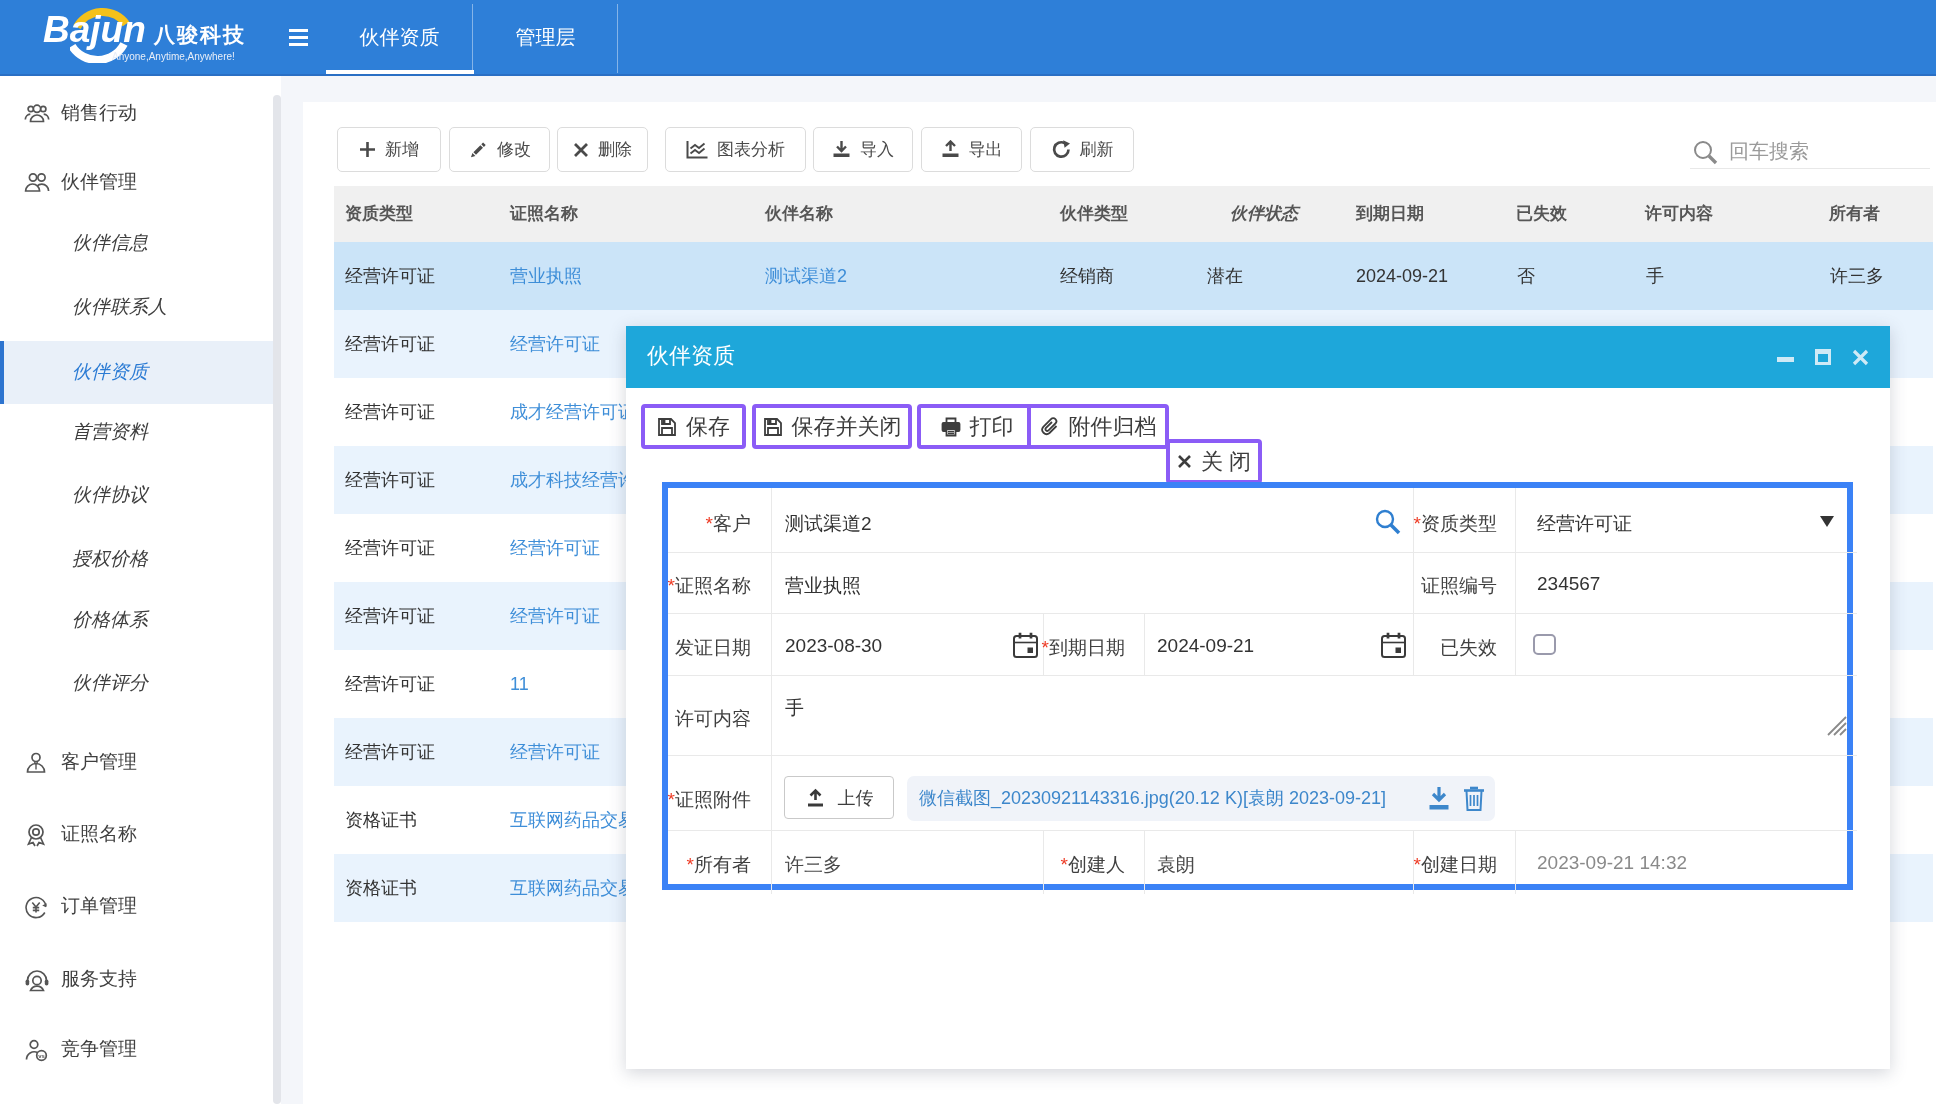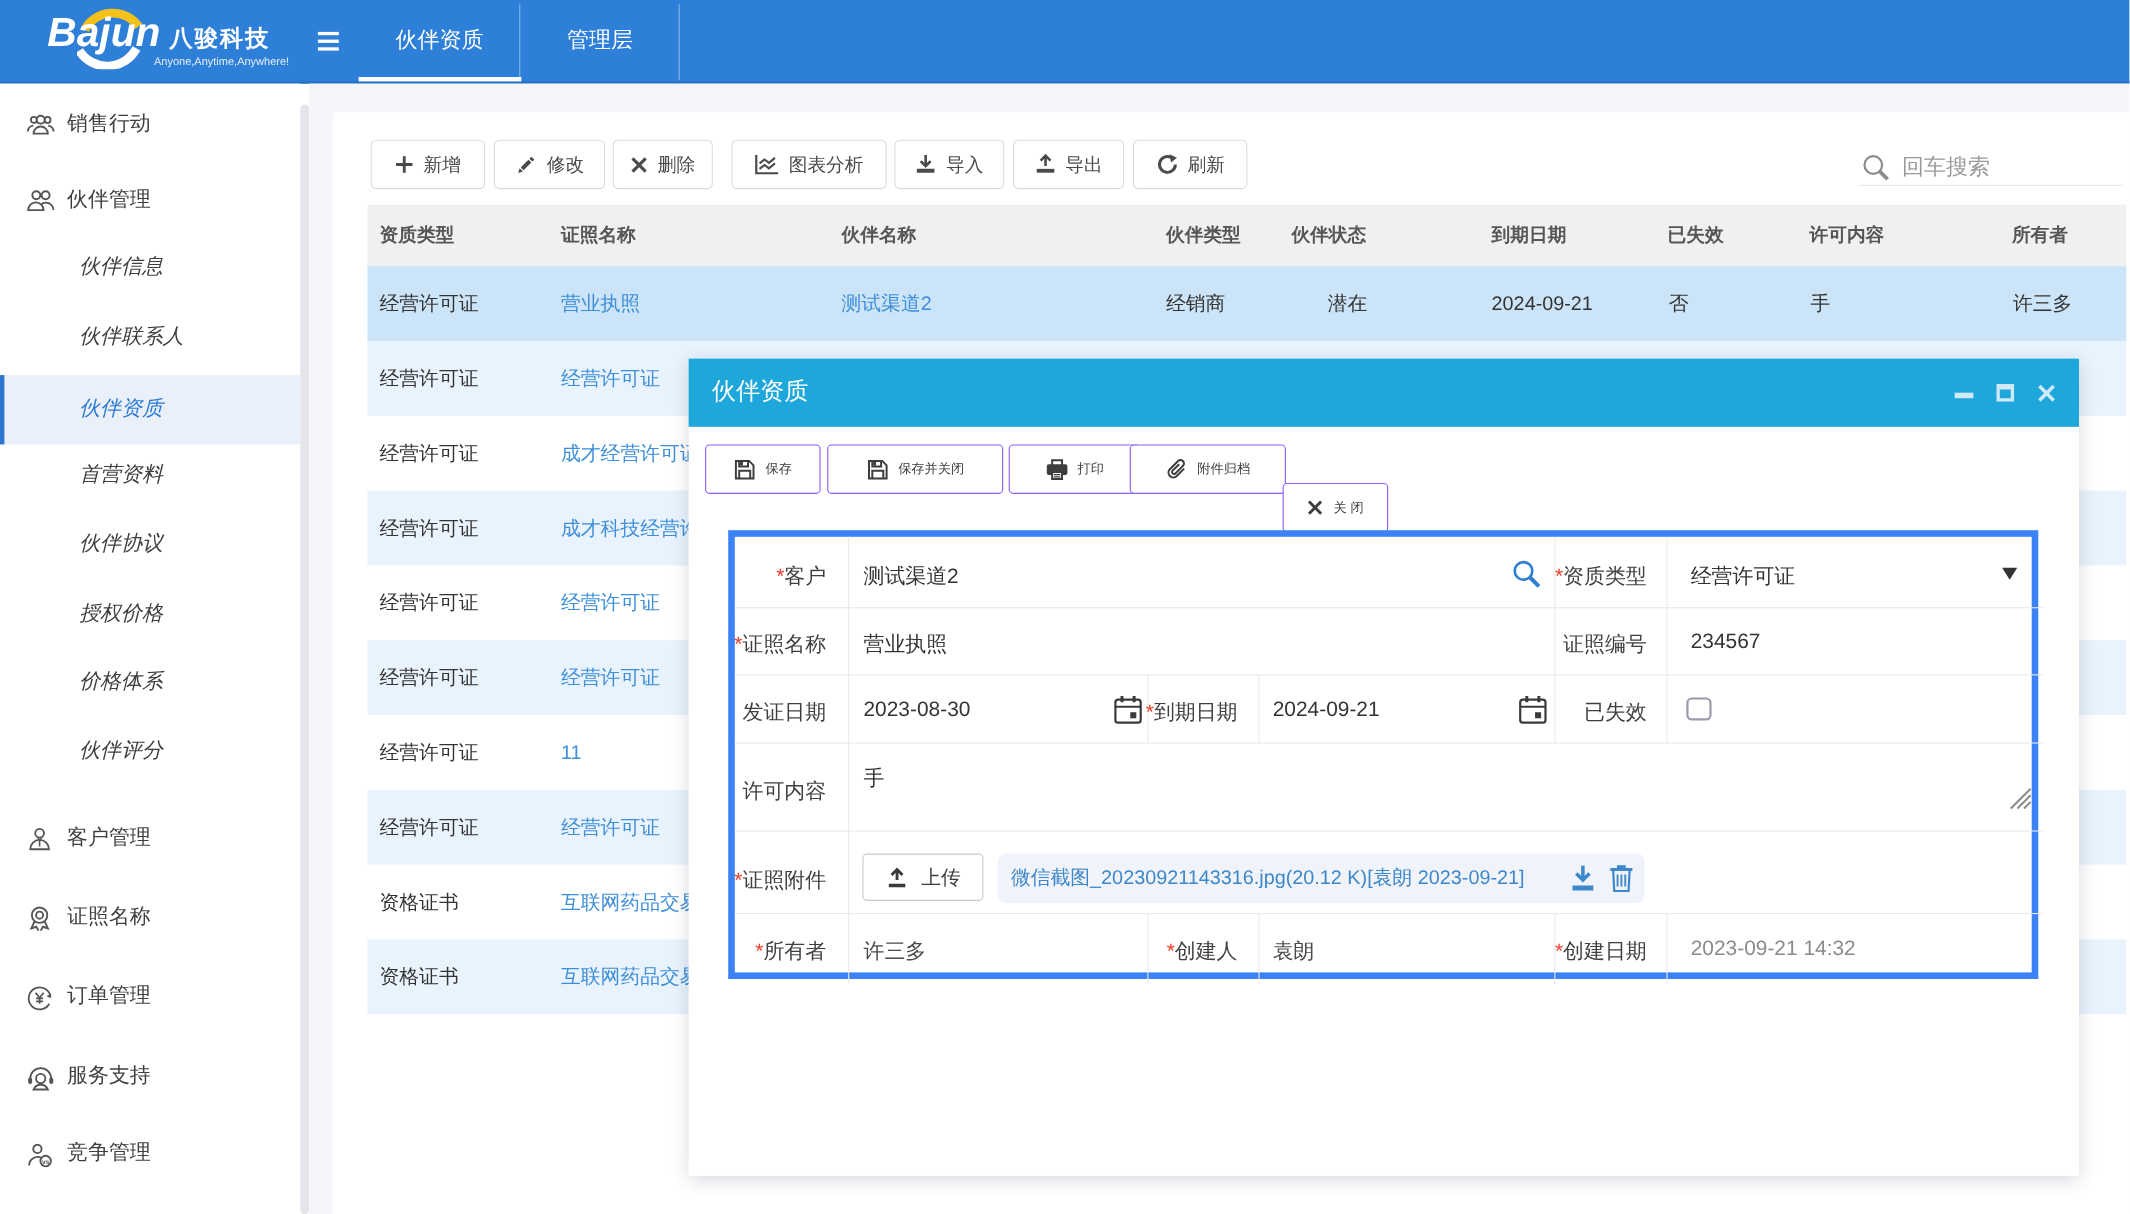--- a/index.html
+++ b/index.html
@@ -11,21 +11,21 @@
   
   #navbar { left:0; top:0; width:1936px; height:76px; background:#2e7fd8; border-bottom:2px solid #2a6fc4; }
   #hamburger span { position:absolute; left:289px; width:19px; height:3px; background:#fff; }
   .tab { top:0; height:74px; line-height:74px; text-align:center; color:#fff; font-size:20px; }
   .tabsep { top:4px; width:1px; height:69px; background:rgba(255,255,255,.42); }
   #tabline { left:326px; top:70px; width:148px; height:4px; background:#fff; }
 
   
   #logoB { left:43px; top:9px; font-size:37px; font-weight:bold; font-style:italic; color:#fff; }
   #logoCN { left:154px; top:21px; font-size:21px; font-weight:bold; color:#fff; letter-spacing:2px;}
-  #logoTag { left:140px; top:51px; font-size:10px; color:#e8eef8; }
+  #logoTag { left:112px; top:51px; font-size:10px; color:#e8eef8; }
 
   
   #sidebar { left:0; top:76px; width:273px; height:1028px; background:#fff; }
   #sidescroll { left:273px; top:95px; width:8px; height:1009px; background:#e3e5ea; border-radius:4px; }
   .mi { left:0; width:273px; height:40px; line-height:40px; font-size:19px; color:#3f3f3f; }
   .mi .txt { position:absolute; left:61px; top:0; }
   .mi svg { position:absolute; left:24px; top:9px; }
   .smi { left:0; width:273px; height:40px; line-height:40px; font-size:19px; color:#3e3e3e; }
   .smi .txt { position:absolute; left:72px; top:0;font-style:italic; }
   #selitem { left:0; top:341px; width:273px; height:63px; background:#e9f0f9; }
@@ -50,22 +50,22 @@
   .row { left:334px; width:1599px; height:68px; overflow:hidden; }
   .row .c { position:absolute; top:0; height:68px; line-height:68px; font-size:18px; color:#333; white-space:nowrap; }
   .row .lk { color:#3e8ed8; }
   .rsel { background:#cbe4f8; }
   .rstripe { background:#e9f3fd; }
 
   
   #modal { left:626px; top:326px; width:1264px; height:743px; background:#fff; box-shadow:0 4px 16px rgba(60,70,90,.22); }
   #mhead { position:absolute; left:0; top:0; width:1264px; height:62px; background:#1ea7da; }
   #mtitle { position:absolute; left:21px; top:0; height:62px; line-height:60px; color:#fff; font-size:22px; }
-  .mbtn { top:78px; height:45px; background:#fff; border:1px solid #8b5cf6; border-radius:4px;
-          font-size:12px; color:#3d3d3d; display:flex; align-items:center; justify-content:center; gap:9px; position:absolute; }
+  .mbtn { top:78px; height:45px; background:#fff; border:4px solid #8b5cf6; border-radius:4px;
+          font-size:22px; color:#3d3d3d; display:flex; align-items:center; justify-content:center; gap:9px; position:absolute; }
 
   
   #form { position:absolute; left:36px; top:156px; width:1191px; height:408px; border:6px solid #3b82f6; }
   .fl { position:absolute; background:#e9e9e9; }
   .lab { position:absolute; font-size:19px; color:#404040; text-align:right; white-space:nowrap; }
   .val { position:absolute; font-size:19px; color:#333; white-space:nowrap; }
   .red { color:#ee3b25; }
   #chk { position:absolute; left:865px; top:146px; width:23px; height:21px; border:2px solid #9a9aac; border-radius:5px; background:#fff; }
   #upbtn { position:absolute; left:116px; top:288px; width:110px; height:43px; border:1px solid #c9c9c9; border-radius:4px;
            display:flex; align-items:center; justify-content:center; gap:12px; font-size:18px; color:#3d3d3d; background:#fff;}
@@ -228,21 +228,21 @@
     <path d="M17 17 L24 24" stroke="#8a8a8a" stroke-width="3.4"></path>
   </svg>
 <div class="abs" id="searchtxt">回车搜索</div>
 <div class="abs" id="searchline"></div>
 
 <div class="abs" id="thead">
   <span class="th" style="left:11px;">资质类型</span>
   <span class="th" style="left:176px;">证照名称</span>
   <span class="th" style="left:431px;">伙伴名称</span>
   <span class="th" style="left:726px;">伙伴类型</span>
-  <span class="th" style="left:840px;">伙伴状态</span>
+  <span class="th" style="left:896px;font-style:italic;">伙伴状态</span>
   <span class="th" style="left:1022px;">到期日期</span>
   <span class="th" style="left:1182px;">已失效</span>
   <span class="th" style="left:1311px;">许可内容</span>
   <span class="th" style="left:1495px;">所有者</span>
 </div>
 
 <div class="abs row rsel" style="top:242px;">
   <span class="c" style="left:11px;">经营许可证</span>
   <span class="c lk" style="left:176px;">营业执照</span>
   <span class="c lk" style="left:431px;">测试渠道2</span>

